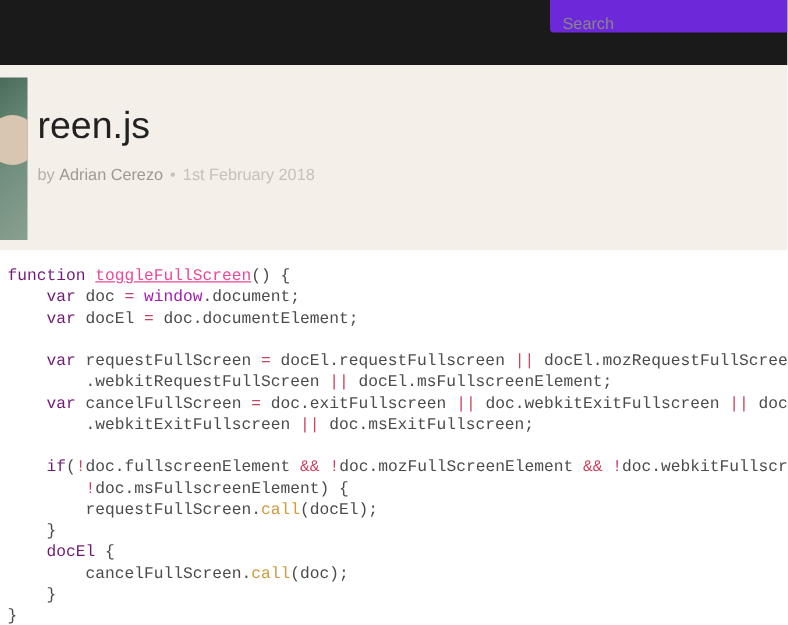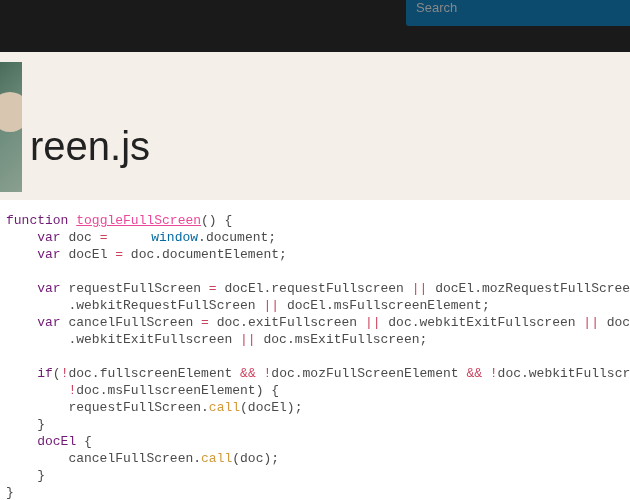--- a/index.html
+++ b/index.html
@@ -6,26 +6,26 @@
   html, body { width: 630px; height: 500px; overflow: hidden; font-family: -apple-system, Helvetica, Arial, sans-serif; }
   .topbar {
     background: #1a1a1a;
     height: 52px;
     position: relative;
   }
   .search-wrap {
     position: absolute;
     right: 0;
     top: 0;
-    width: 224px;
+    width: 190px;
     height: 26px;
-    background: #0c4a6e;
+    background: #6d28d9;
     border-radius: 0 0 0 3px;
     display: flex;
-    align-items: flex-start;
+    align-items: flex-end;
     padding: 0 10px;
     color: #888;
     font-size: 13px;
   }
   .search-input {
     background: transparent;
     border: none;
     outline: none;
     color: #ccc;
     font-size: 13px;
@@ -49,24 +49,24 @@
   }
   .avatar::after{
     content:"";
     position:absolute;
     left:-10px; top:30px;
     width:40px; height:40px;
     background:#d9c6b0;
     border-radius:50%;
   }
   .title {
-    font-size: 40px;
+    font-size: 30px;
     font-weight: 400;
     color: #222;
-    padding-top: 72px;
+    padding-top: 32px;
   }
   .byline {
     font-size: 13px;
     color: #b8b0a9;
     margin-top: 14px;
   }
   .byline .by { color: #b8b0a9; }
   .byline .author { color: #a0988f; font-weight: 500; }
   .byline .sep { color: #c8c0b9; margin: 0 2px; }
   .byline .date { color: #c8c0b9; }
@@ -74,38 +74,47 @@
     background: #fff;
     padding: 12px 6px;
     font-family: Consolas, "Liberation Mono", Menlo, monospace;
     font-size: 13px;
     line-height: 17px;
     color: #4b4b4b;
     white-space: pre;
   }
   .kw   { color: #701a75; }
   .fn   { color: #ec4899; text-decoration: underline; }
-  .glob { color: #0369a1; margin-left: 36px; }
+  .glob { color: #a21caf; }
   .call { color: #d19a3a; }
   .op   { color: #c9425e; }
   .pun  { color: #4b4b4b; }
 </style>
 </head>
 <body>
 
 <div class="topbar">
   <div class="search-wrap">
     <input class="search-input" placeholder="Search" style="">
 
   </div>
 </div>
 
 <div class="hero">
   <div class="avatar"></div>
   <div class="title">reen.js</div>
+  <div class="byline">
+    <span class="by">by</span>
+    <span> </span>
+    <span class="author">Adrian Cerezo</span>
+    <span> </span>
+    <span class="sep">•</span>
+    <span> </span>
+    <span class="date">1st February 2018</span>
+  </div>
 </div>
 
 <div class="code"><span class="kw">function</span> <span class="fn">toggleFullScreen</span><span class="pun">() {</span>
     <span class="kw">var</span><span> doc </span><span class="op">=</span> <span class="glob">window</span><span>.document;</span>
     <span class="kw">var</span><span> docEl </span><span class="op">=</span><span> doc.documentElement;</span>
 
     <span class="kw">var</span><span> requestFullScreen </span><span class="op">=</span><span> docEl.requestFullscreen </span><span class="op">||</span><span> docEl.mozRequestFullScreen </span>
         <span>.webkitRequestFullScreen </span><span class="op">||</span><span> docEl.msFullscreenElement;</span>
     <span class="kw">var</span><span> cancelFullScreen </span><span class="op">=</span><span> doc.exitFullscreen </span><span class="op">||</span><span> doc.webkitExitFullscreen </span><span class="op">||</span><span> doc</span>
         <span>.webkitExitFullscreen </span><span class="op">||</span><span> doc.msExitFullscreen;</span>

